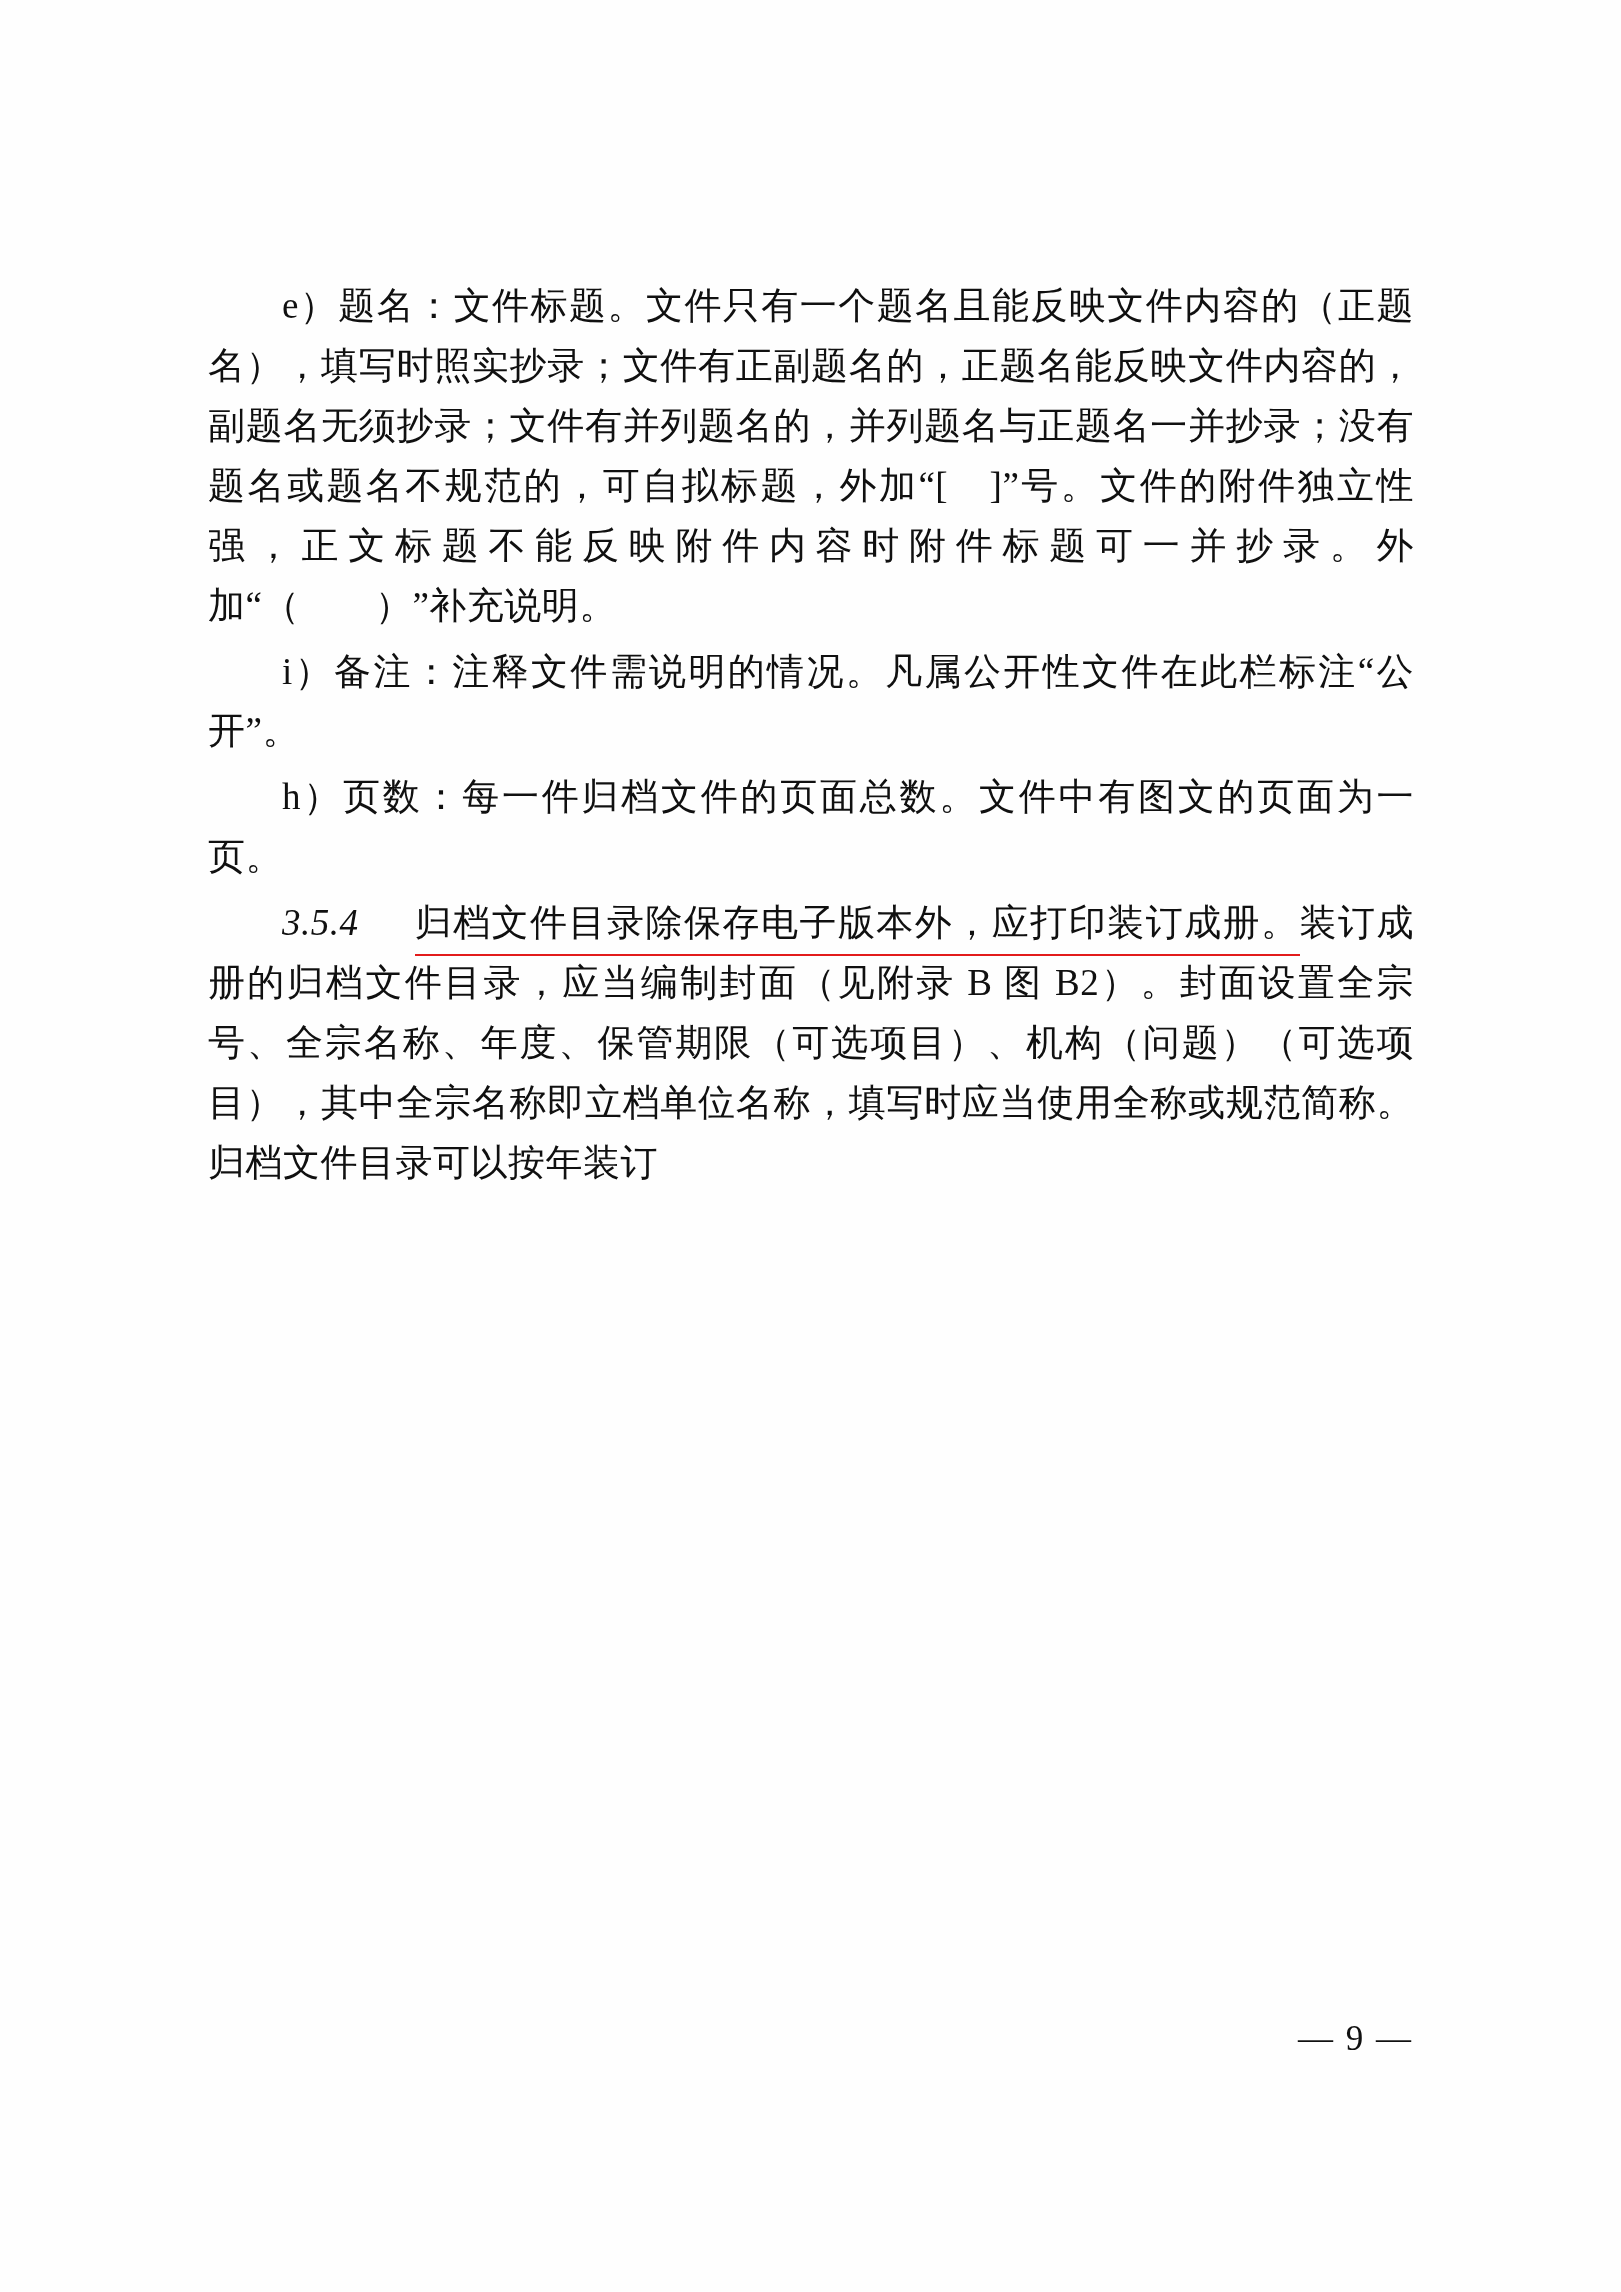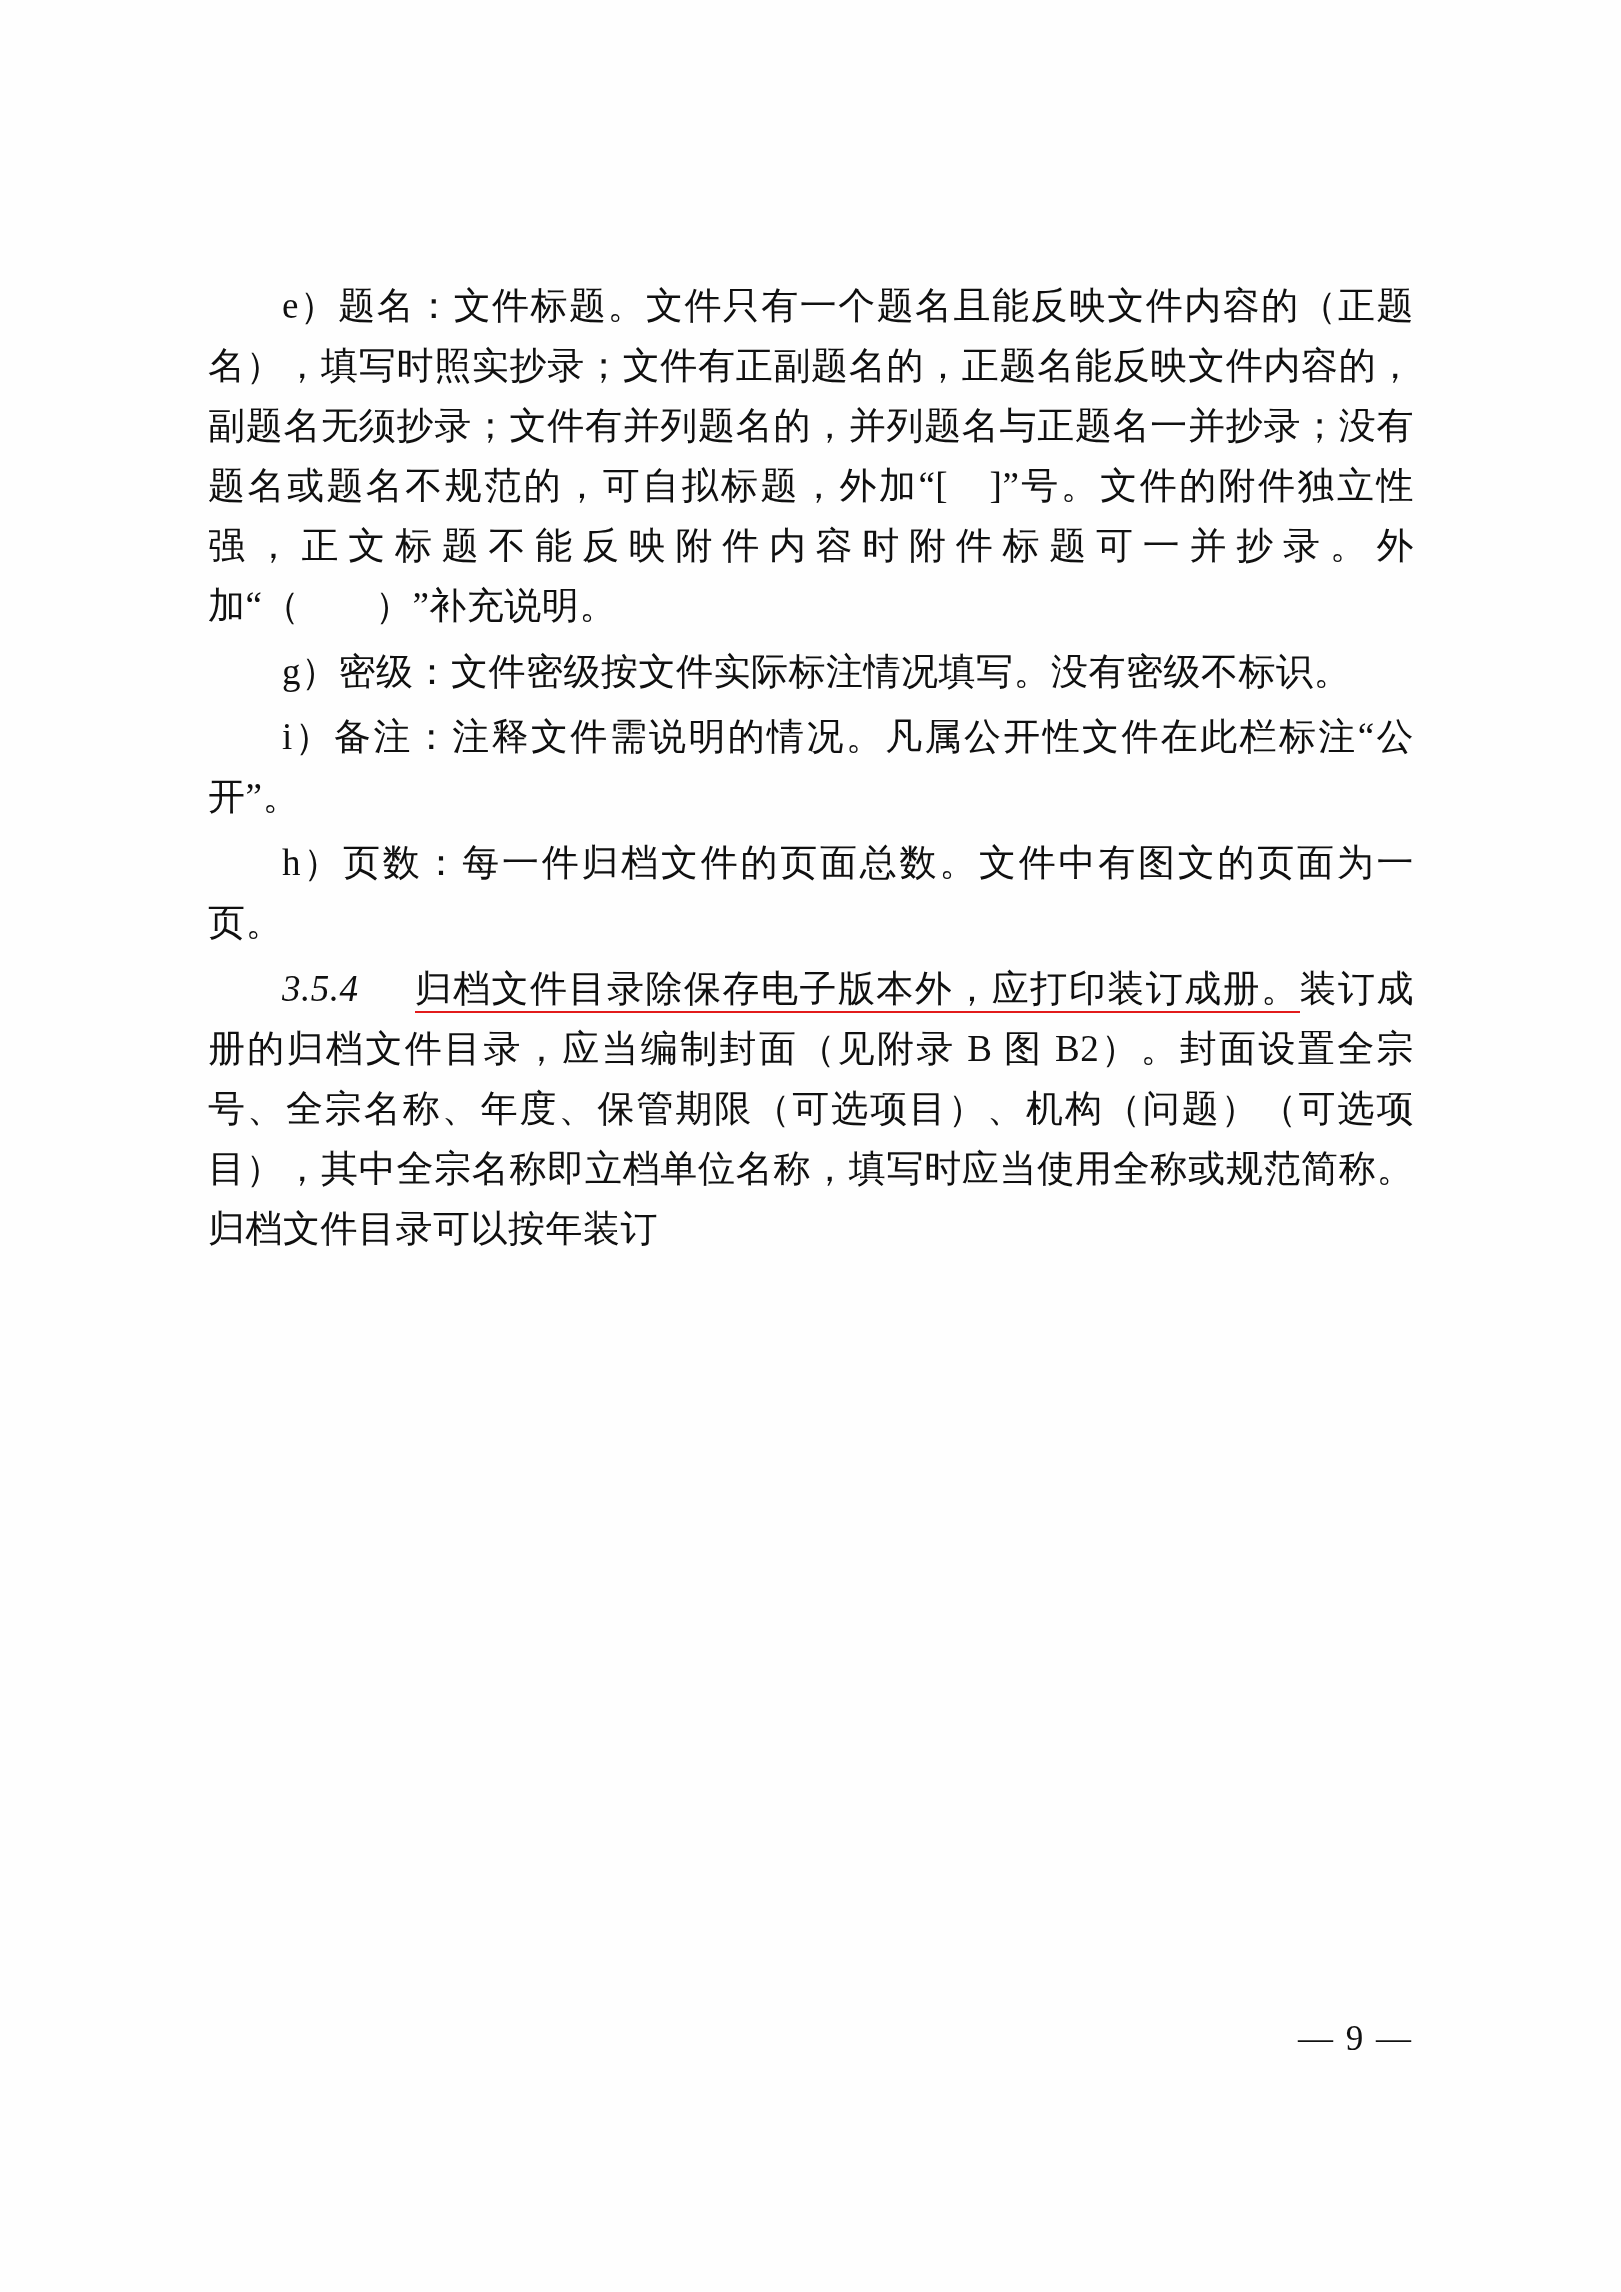--- a/index.html
+++ b/index.html
@@ -33,21 +33,21 @@
     margin: 0 0 5.9px 0;
     font-size: 37px;
     line-height: 1.62;
     text-align: justify;
     text-justify: inter-ideograph;
     letter-spacing: 0.5px;
     text-indent: 74px;
   }
   .underline-red {
     border-bottom: 2.9px solid #e21b1b;
-    padding-bottom: 2px;
+    padding-bottom: 11px;
     margin-left: 24px;
   }
   .page-number {
     position: absolute;
     left: 0;
     top: 2019px;
     width: 1413px;
     text-align: right;
     font-size: 35px;
     letter-spacing: 2px;
@@ -62,21 +62,20 @@
 </head>
 <body>
 
 <div class="page">
 
   <div class="content">
 
     <p class="para">e）题名：文件标题。文件只有一个题名且能反映文件内容的（正题名），填写时照实抄录；文件有正副题名的，正题名能反映文件内容的，副题名无须抄录；文件有并列题名的，并列题名与正题名一并抄录；没有题名或题名不规范的，可自拟标题，外加“[　]”号。文件的附件独立性强，正文标题不能反映附件内容时附件标题可一并抄录。外加“（　　）”补充说明。</p>
 
 
-    <p class="para">g）密级：文件密级按文件实际标注情况填写。没有密级不标识。</p>
 
     <p class="para">i）备注：注释文件需说明的情况。凡属公开性文件在此栏标注“公开”。</p>
 
     <p class="para">h）页数：每一件归档文件的页面总数。文件中有图文的页面为一页。</p>
 
 
     <p class="para"><span class="num">3.5.4</span>&nbsp;&nbsp;&nbsp;<span class="underline-red">归档文件目录除保存电子版本外，应打印装订成册。</span><span>装订成册的归档文件目录，应当编制封面（见附录 B 图 B2）。封面设置全宗号、全宗名称、年度、保管期限（可选项目）、机构（问题）（可选项目），其中全宗名称即立档单位名称，填写时应当使用全称或规范简称。归档文件目录可以按年装订</span></p>
 
   </div>
 

